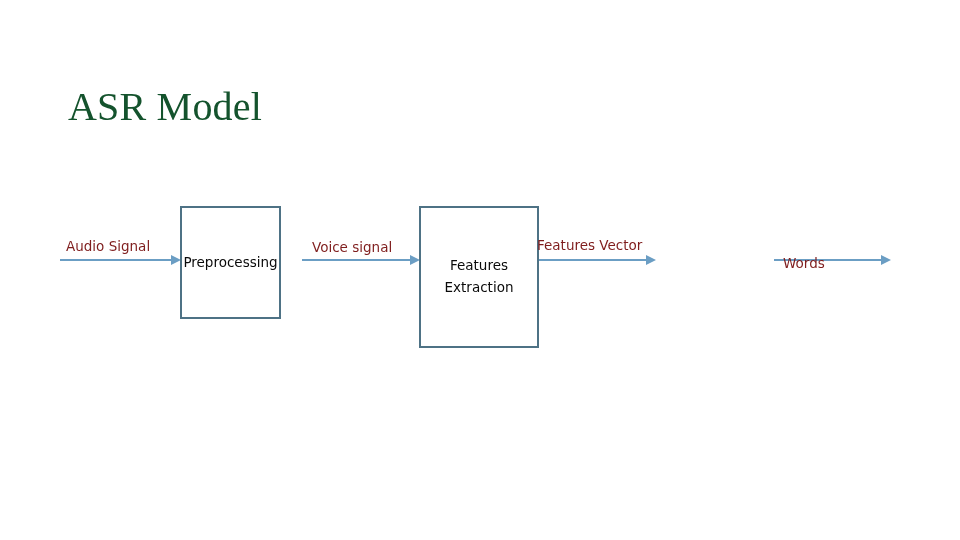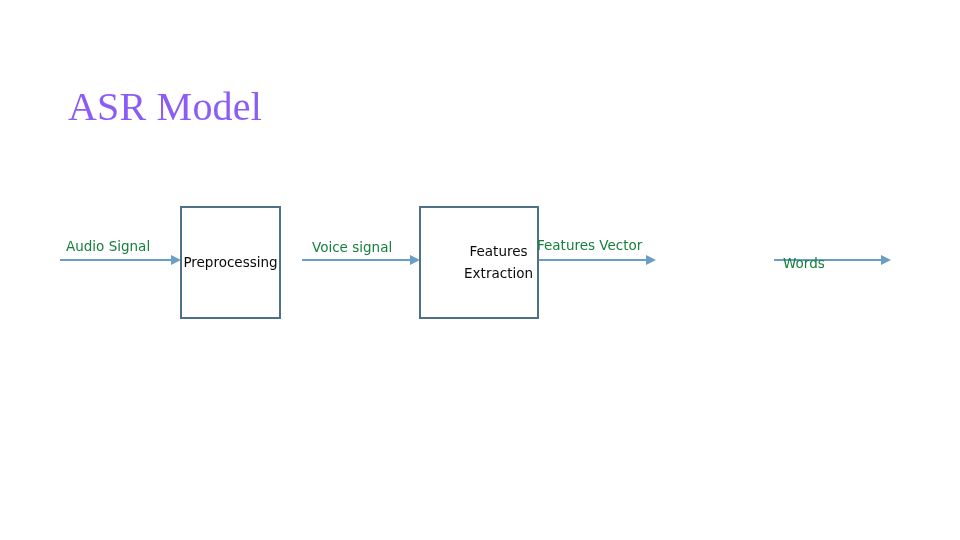--- a/index.html
+++ b/index.html
@@ -21,21 +21,21 @@
   }
 
   
   #title {
     position: absolute;
     left: 68px;
     top: 57px;
     font-family: "Liberation Serif", "DejaVu Serif", serif;
     font-size: 40px;
     font-weight: normal;
-    color: #8b5cf6;
+    color: #14532d;
     letter-spacing: 0.2px;
     white-space: nowrap;
     line-height: 1.15;
   }
 
   
   #diagram {
     position: absolute;
     left: 0;
     top: 0;
@@ -66,22 +66,21 @@
   #box-preprocessing {
     left: 180px;
     top: 206px;
     width: 101px;
     height: 113px;
   }
   #box-features-extraction {
     left: 419px;
     top: 206px;
     width: 120px;
-    height: 113px;
-    justify-content: flex-end;
+    height: 142px;
   }
   #box-detection-engine {
     left: 655px;
     top: 206px;
     width: 120px;
     height: 113px;
   }
 
   
   .arrow {
@@ -93,21 +92,21 @@
   .arrow svg {
     display: block;
     overflow: visible;
   }
 
   
   .flow-label {
     position: absolute;
     font-family: "DejaVu Sans", sans-serif;
     font-size: 13.5px;
-    color: #15803d;
+    color: #7f1d1d;
     white-space: nowrap;
     z-index: 4;
     line-height: 1;
   }
   #label-audio-signal   { left: 66px;  top: 240px; }
   #label-voice-signal   { left: 312px; top: 241px; }
   #label-features-vector{ left: 537px; top: 239px; }
   #label-words          { left: 783px; top: 257px; }
 </style>
 </head>

